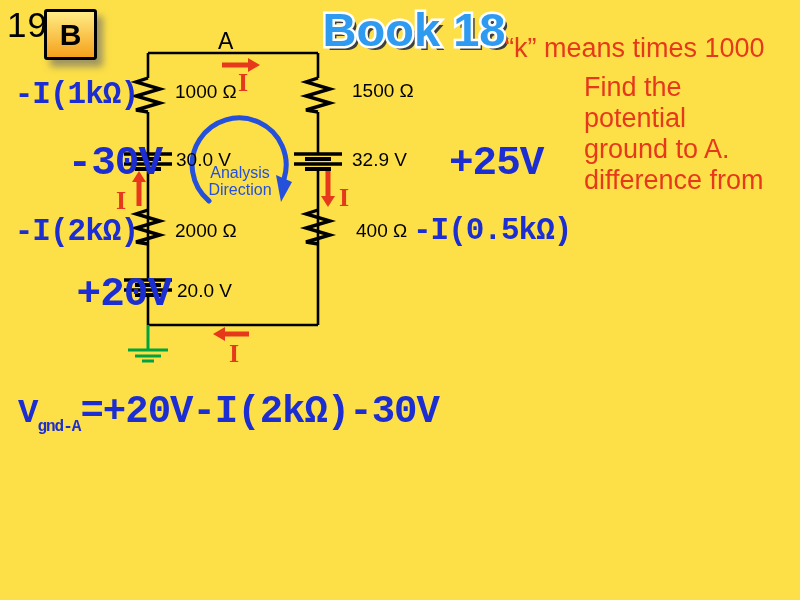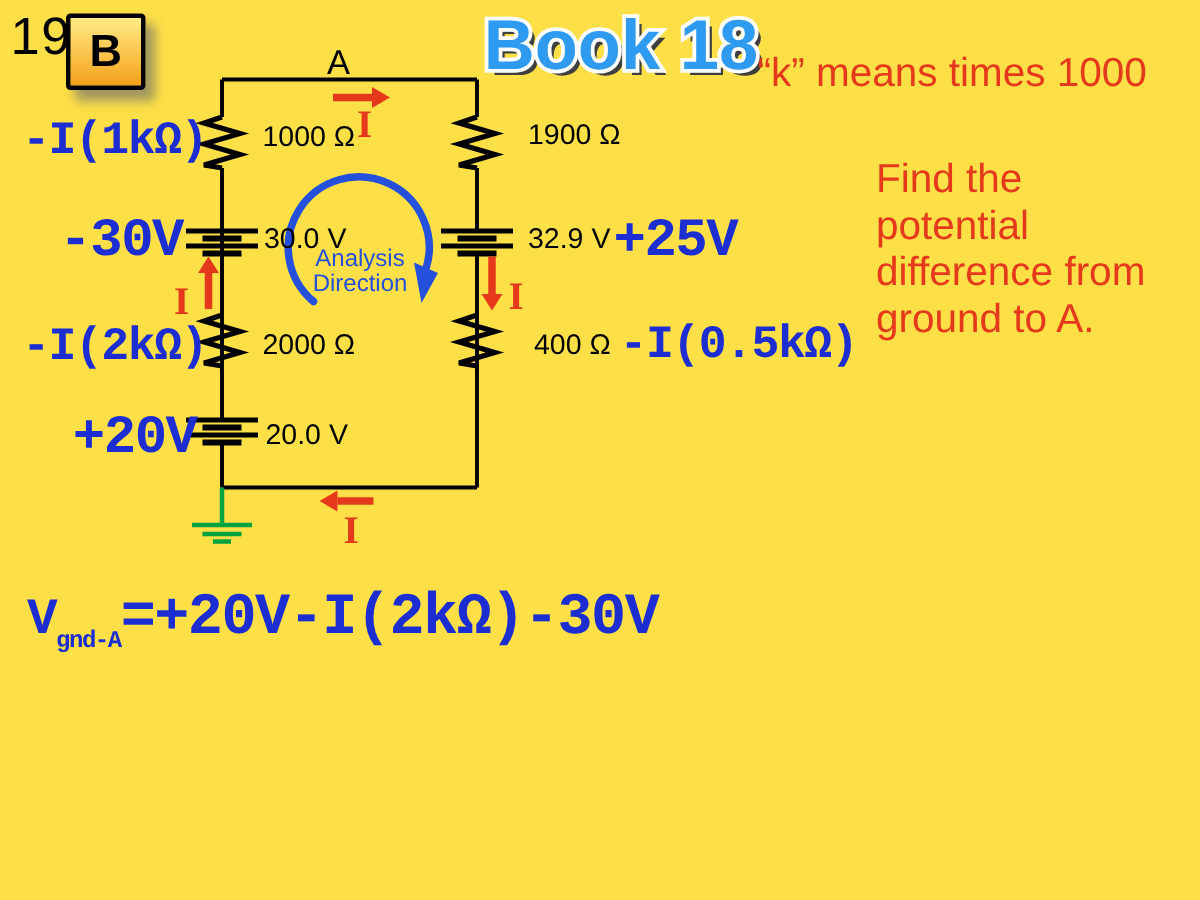--- a/index.html
+++ b/index.html
@@ -6,37 +6,37 @@
     --blue:#1c2ed1; --arc_blue:#2450dc; --title_blue:#2e9bf0; --title_shadow:#3f3f3f;
     --red:#e6391c; --green:#00a33f; --badge_top:#ffec85; --badge_bottom:#f5a11b; --wire:#000000;
   }
   html,body{margin:0;padding:0;background:#fff;}
   .stage{position:relative;width:800px;height:600px;background:#fde047;overflow:hidden;
          font-family:"Liberation Sans", sans-serif;}
   .lbl{position:absolute;white-space:nowrap;}
   .black-lbl{font-size:19px;color:#000;}
   .mono{font-family:"Liberation Mono", monospace;font-weight:bold;color:var(--blue);letter-spacing:-1px;}
   .term{font-size:31px;}
-  .volt{font-size:36px;}
+  .volt{font-size:41px;padding-left:40px;}
   .right-box{text-align:right;}
   .cur{font-family:"Liberation Serif", serif;font-weight:bold;color:var(--red);font-size:26px;}
   .slide-number{left:7px;top:5px;font-size:35px;color:#000;letter-spacing:1px;}
   .badge{left:44px;top:9px;width:47px;height:45px;border:3px solid #000;border-radius:3px;
          background:linear-gradient(to bottom, var(--badge_top), var(--badge_bottom));
          box-shadow:6px 7px 7px rgba(110,110,110,.65);
          display:flex;align-items:center;justify-content:center;
          font-size:30px;font-weight:bold;color:#000;}
   .title-svg{position:absolute;left:298px;top:0;}
   .title-shadow{fill:var(--title_shadow);font-family:"Liberation Sans",sans-serif;
                 font-weight:bold;font-size:47px;text-anchor:middle;}
   .title-face{fill:var(--title_blue);font-family:"Liberation Sans",sans-serif;
               font-weight:bold;font-size:47px;text-anchor:middle;
               stroke:#fff;stroke-width:5px;paint-order:stroke;}
   .k-note{left:505px;top:33px;font-size:27px;color:var(--red);}
-  .find-text{left:584px;top:72px;width:216px;font-size:27px;line-height:31px;color:var(--red);white-space:normal;margin-top:32px;}
+  .find-text{left:584px;top:72px;width:216px;font-size:27px;line-height:31px;color:var(--red);white-space:normal;}
   .node-a{left:218px;top:28px;font-size:23px;color:#000;}
   .analysis{left:195px;top:164px;width:90px;text-align:center;font-size:16px;line-height:17px;
             color:var(--arc_blue);white-space:normal;}
   .equation{left:18px;top:390px;color:var(--blue);font-family:"Liberation Mono",monospace;font-weight:bold;}
   .eq-lhs{font-size:34px;letter-spacing:-1px;}
   .eq-sub{font-size:16px;vertical-align:-9px;letter-spacing:-1px;}
   .eq-rhs{font-size:39px;letter-spacing:-1px;}
   svg.circuit{position:absolute;left:0;top:0;}
   .wire{stroke:var(--wire);stroke-width:2.6;fill:none;}
   .res{stroke:var(--wire);stroke-width:3.4;fill:none;stroke-linejoin:miter;}
@@ -121,31 +121,31 @@
 
   <svg class="title-svg" width="235" height="68">
     <text class="title-shadow" x="120" y="50">Book 18</text>
     <text class="title-face" x="116" y="46">Book 18</text>
   </svg>
   <div class="lbl k-note">“k” means times 1000</div>
 
   <div class="lbl find-text">
     <span style="display:block">Find the</span>
     <span style="display:block">potential</span>
+    <span style="display:block">ground to A.</span>
     <span style="display:block">difference from</span>
-    <span style="display:block">ground to A.</span>
   </div>
 
   <div class="lbl node-a">A</div>
 
   <div class="lbl black-lbl" style="left:175px;top:81px">1000 Ω</div>
   <div class="lbl black-lbl" style="left:176px;top:149px">30.0 V</div>
   <div class="lbl black-lbl" style="left:175px;top:220px">2000 Ω</div>
   <div class="lbl black-lbl" style="left:177px;top:280px">20.0 V</div>
-  <div class="lbl black-lbl" style="left:352px;top:80px">1900 Ω</div>
+  <div class="lbl black-lbl" style="left:352px;top:80px">1500 Ω</div>
   <div class="lbl black-lbl" style="left:352px;top:149px">32.9 V</div>
   <div class="lbl black-lbl" style="left:356px;top:220px">400 Ω</div>
 
   <div class="lbl mono term right-box" style="left:0;width:138px;top:77px">-I(1kΩ)</div>
   <div class="lbl mono volt right-box" style="left:0;width:122px;top:140px">-30V</div>
   <div class="lbl mono term right-box" style="left:0;width:138px;top:214px">-I(2kΩ)</div>
   <div class="lbl mono volt right-box" style="left:0;width:131px;top:271px">+20V</div>
 
   <div class="lbl mono volt" style="left:409px;top:140px">+25V</div>
   <div class="lbl mono term" style="left:413px;top:213px">-I(0.5kΩ)</div>

